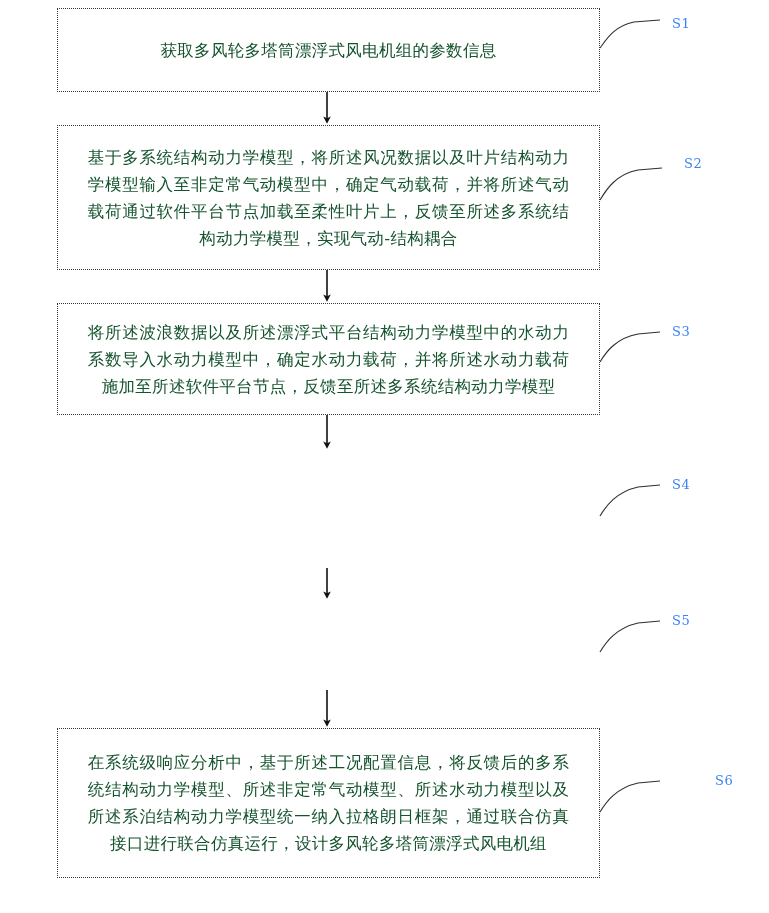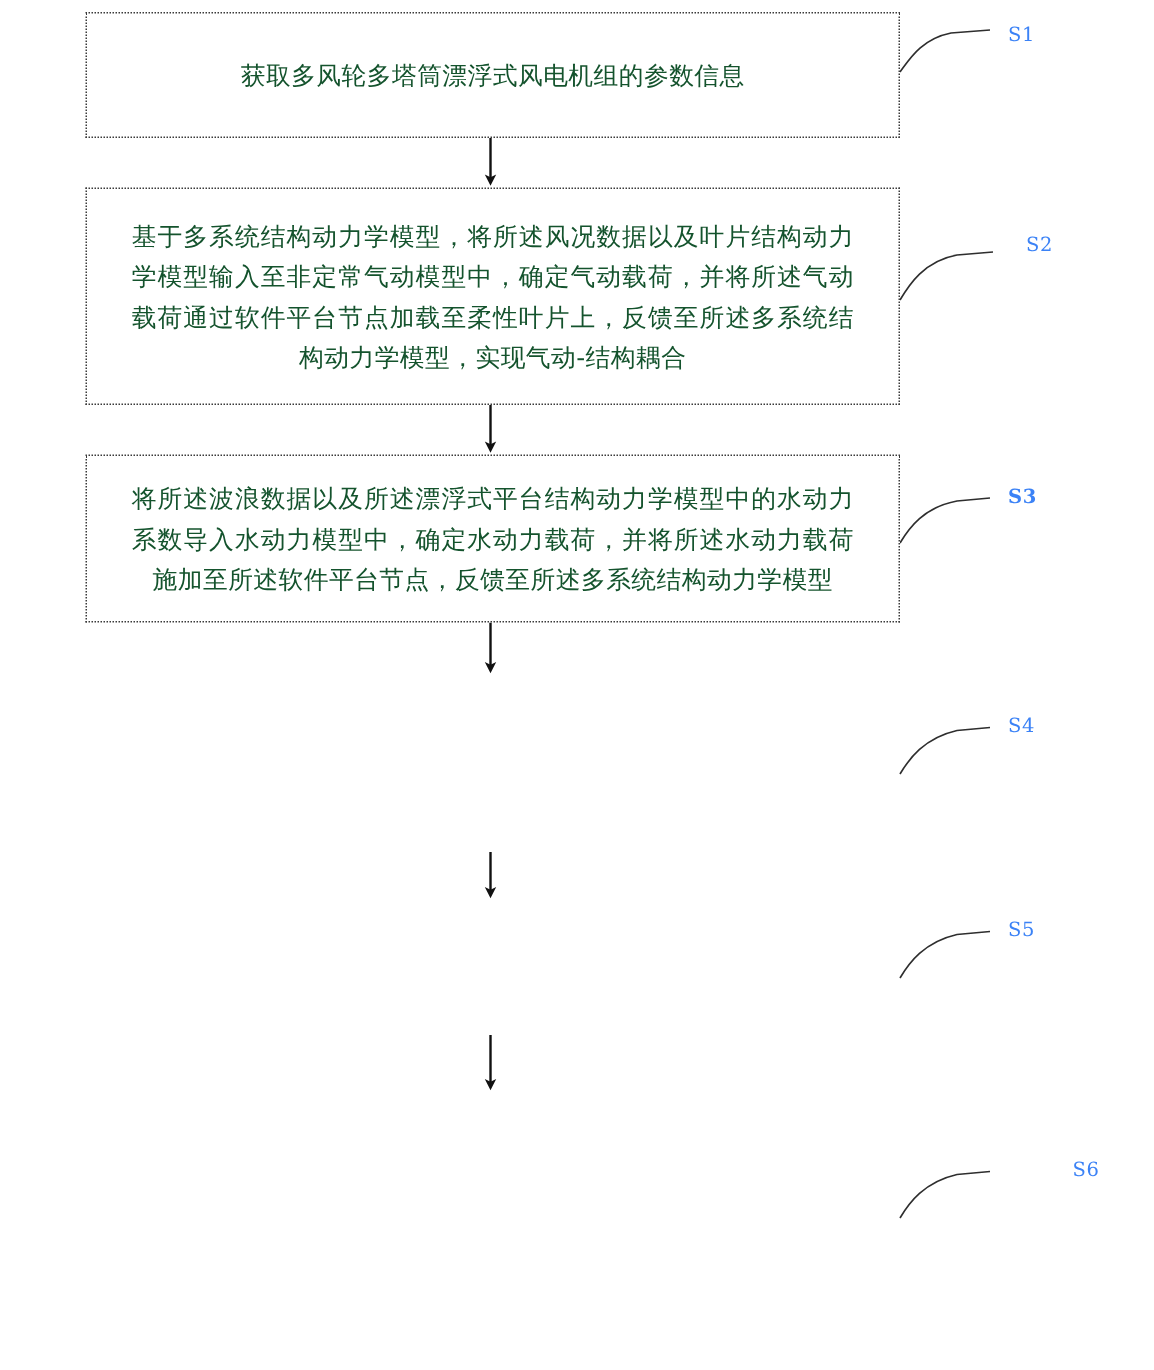--- a/index.html
+++ b/index.html
@@ -103,21 +103,24 @@
   <div class="step-box" style="left:57px; top:303px; width:543px; height:112px;">
     <div class="step-text">将所述波浪数据以及所述漂浮式平台结构动力学模型中的水动力系数导入水动力模型中，确定水动力载荷，并将所述水动力载荷施加至所述软件平台节点，反馈至所述多系统结构动力学模型</div>
   </div>
 
   <div class="step-box" style="left:57px; top:125px; width:543px; height:145px;">
     <div class="step-text">基于多系统结构动力学模型，将所述风况数据以及叶片结构动力学模型输入至非定常气动模型中，确定气动载荷，并将所述气动载荷通过软件平台节点加载至柔性叶片上，反馈至所述多系统结构动力学模型，实现气动-结构耦合</div>
   </div>
 
 
 
+  <div class="step-box" style="left:57px; top:728px; width:543px; height:150px;">
+    <div class="step-text">在系统级响应分析中，基于所述工况配置信息，将反馈后的多系统结构动力学模型、所述非定常气动模型、所述水动力模型以及所述系泊结构动力学模型统一纳入拉格朗日框架，通过联合仿真接口进行联合仿真运行，设计多风轮多塔筒漂浮式风电机组</div>
+  </div>
 
   <div class="step-label" style="left:672px; top:16px;">S1</div>
   <div class="step-label" style="left:672px; top:156px;margin-left:12px;">S2</div>
-  <div class="step-label" style="left:672px; top:324px;font-weight:bold;">S3</div>
+  <div class="step-label" style="left:672px; top:324px;">S3</div>
   <div class="step-label" style="left:672px; top:477px;text-align:center;">S4</div>
   <div class="step-label" style="left:672px; top:613px;">S5</div>
   <div class="step-label" style="left:672px; top:773px;margin-left:43px;">S6</div>
 
 </div>
 
 </body></html>

